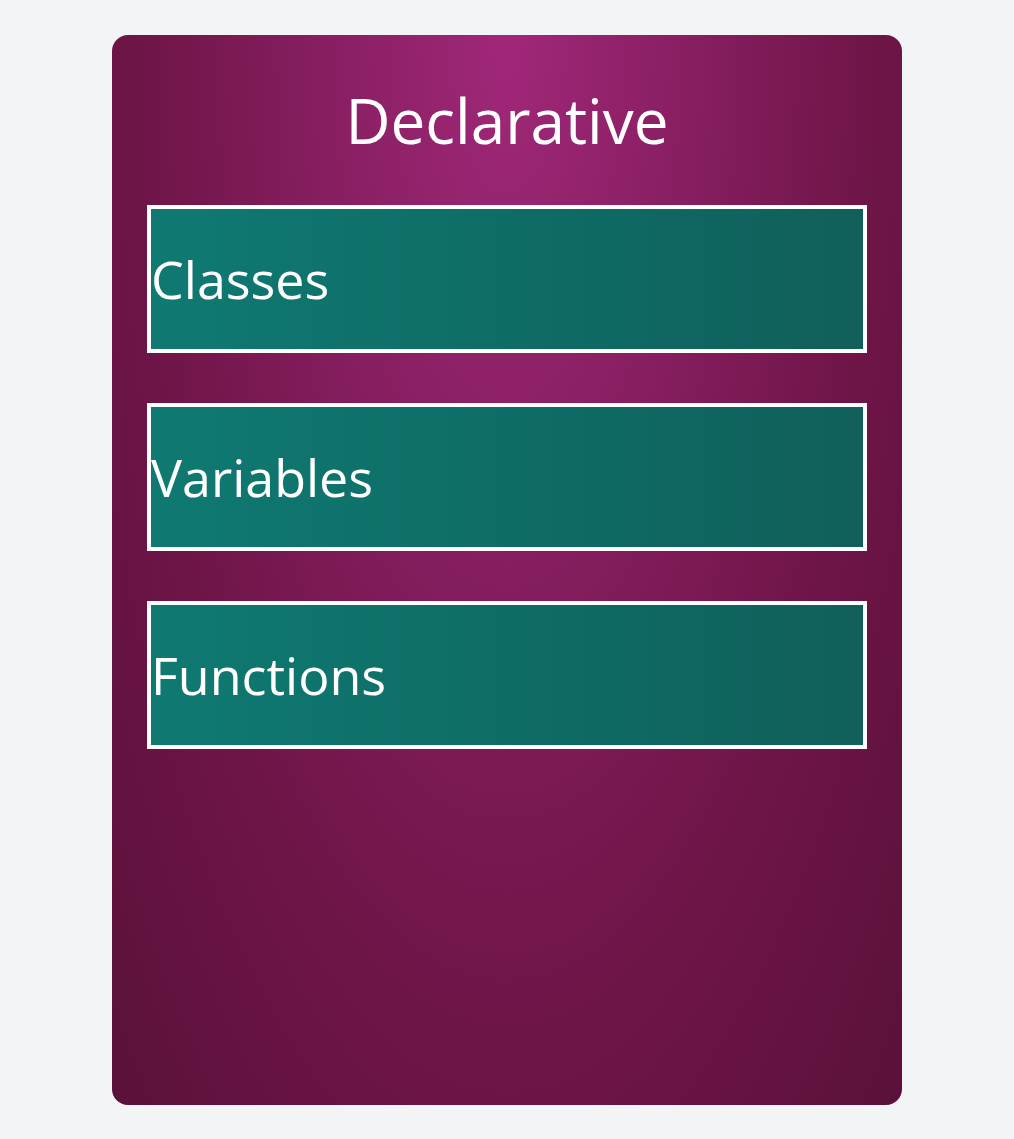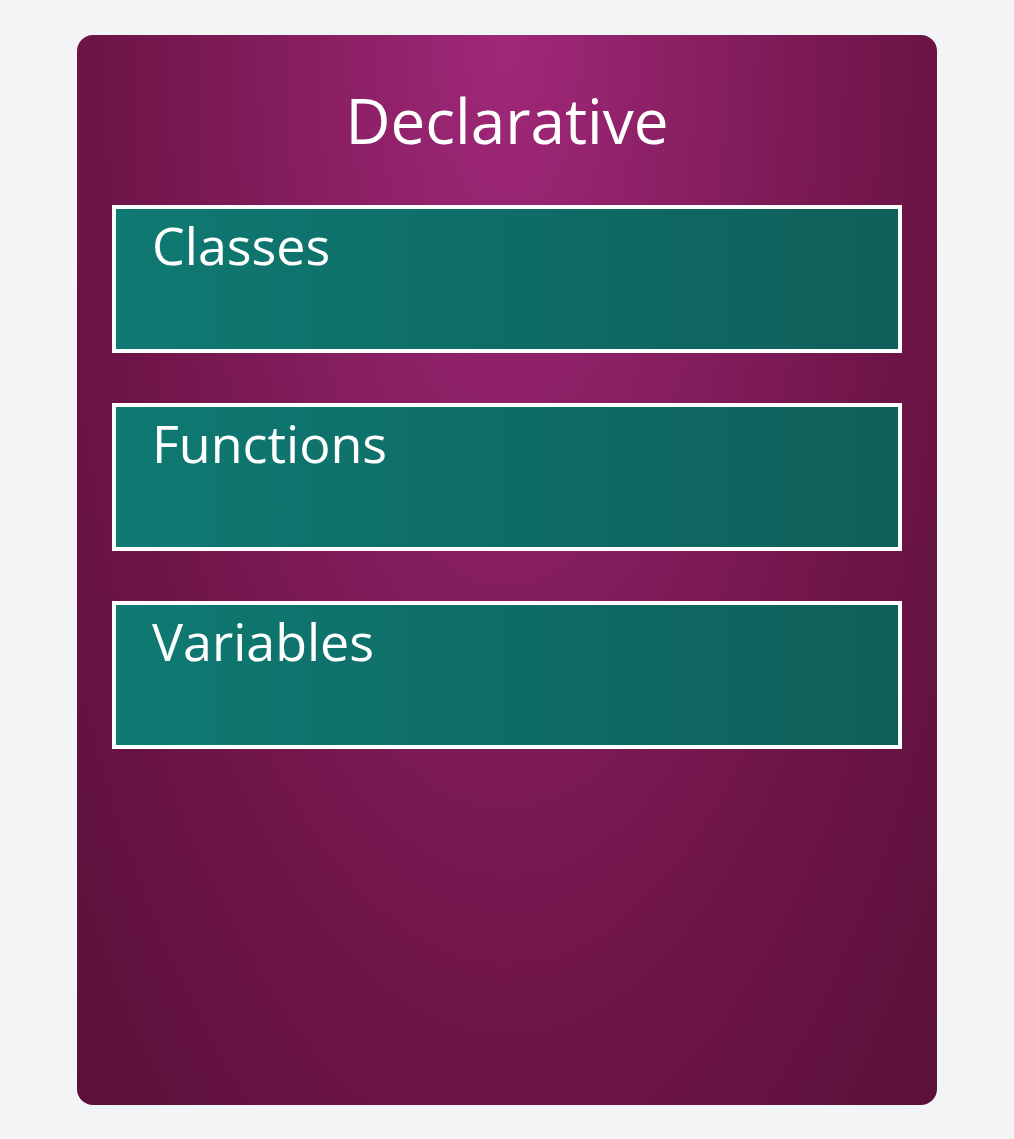--- a/index.html
+++ b/index.html
@@ -11,21 +11,21 @@
       width: 1014px;
       height: 1139px;
       background: #f3f4f6;
       font-family: 'Segoe UI', -apple-system, BlinkMacSystemFont, 'Open Sans', sans-serif;
       display: flex;
       align-items: center;
       justify-content: center;
       padding: 40px;
     }
     .card {
-      width: 860px;
+      width: 790px;
       height: 1070px;
       background: radial-gradient(ellipse at 50% 0%, #a02879 0%, #6f1548 65%, #5a1139 100%);
       border-radius: 16px;
       padding: 40px 35px 45px 35px;
       display: flex;
       flex-direction: column;
     }
     .title {
       color: #ffffff;
       font-size: 62px;
@@ -38,39 +38,39 @@
     .items {
       display: flex;
       flex-direction: column;
       gap: 50px;
     }
     .item {
       height: 148px;
       background: linear-gradient(to right, #0f7a72 0%, #0e6b65 55%, #115f5a 100%);
       border: 4px solid #ffffff;
       display: flex;
-      padding-left: 36px;
+      align-items: center;
     }
     .item-label {
       color: #ffffff;
       font-size: 52px;
       font-weight: 400;
     }
   </style>
 </head>
 <body>
 
 <div class="card">
   <div class="title">
     <span>Declarative</span><br>
   </div>
   <div class="items">
     <div class="item">
       <span class="item-label">Classes</span>
     </div>
     <div class="item">
-      <span class="item-label">Functions</span>
+      <span class="item-label">Variables</span>
     </div>
     <div class="item">
-      <span class="item-label">Variables</span>
+      <span class="item-label">Functions</span>
     </div>
   </div>
 </div>
 
 </body></html>

